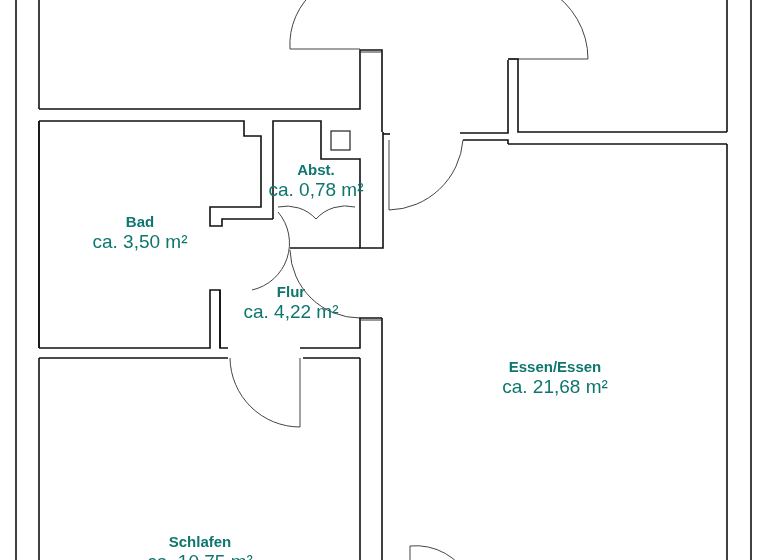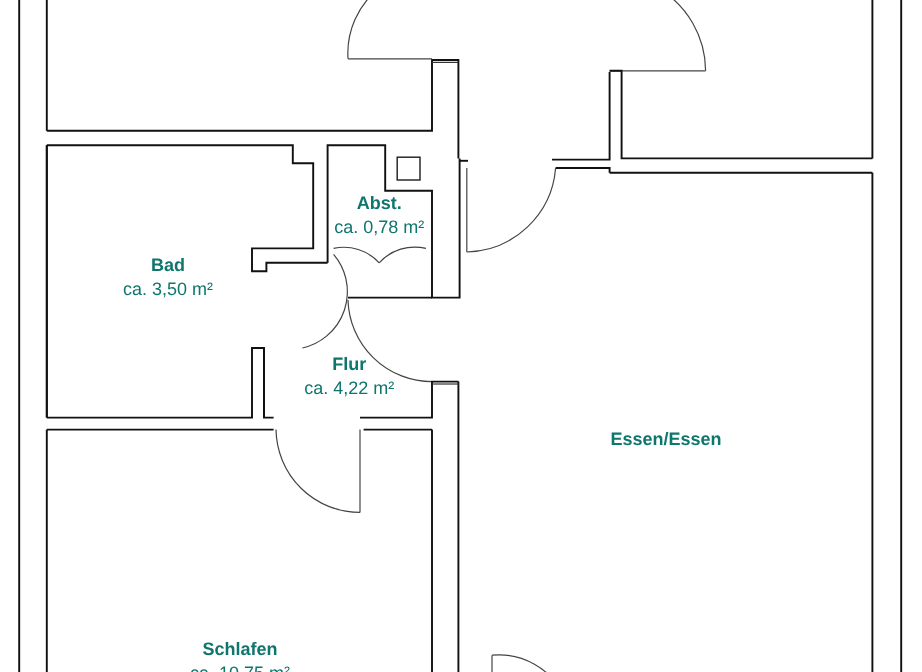--- a/index.html
+++ b/index.html
@@ -4,21 +4,21 @@
 <style>
   html, body { margin: 0; padding: 0; background: #ffffff; }
   body { width: 768px; height: 560px; overflow: hidden; position: relative; font-family: "Liberation Sans", sans-serif; }
   #plan { position: absolute; left: 0; top: 0; width: 768px; height: 560px; }
   .wall { fill: none; stroke: #111111; stroke-width: 1.6; }
   .wall-thin { fill: none; stroke: #222222; stroke-width: 1.2; }
   .door { fill: none; stroke: #444444; stroke-width: 1; }
   .jamb { fill: #ffffff; stroke: #333333; stroke-width: 1; }
   .label { position: absolute; text-align: center; color: #0f766e; white-space: nowrap; transform: translateX(-50%); line-height: 20px; }
   .label .name { font-weight: bold; font-size: 15px; display: block; }
-  .label .area { font-size: 15px; display: block; }
+  .label .area { font-size: 19px; display: block; }
 </style>
 </head>
 <body>
 
 <svg id="plan" viewBox="0 0 768 560" xmlns="http://www.w3.org/2000/svg">
 
   <g>
     <line class="wall" x1="16" y1="0" x2="16" y2="560"></line>
     <line class="wall" x1="39" y1="0" x2="39" y2="109"></line>
     <line class="wall" x1="39" y1="121" x2="39" y2="348"></line>
@@ -97,23 +97,24 @@
 </svg>
 
 <div class="label" style="left:140px; top:212px;">
   <span class="name">Bad</span>
   <span class="area">ca. 3,50 m²</span>
 </div>
 <div class="label" style="left:316px; top:160px;">
   <span class="name">Abst.</span>
   <span class="area">ca. 0,78 m²</span>
 </div>
-<div class="label" style="left:291px; top:294px;">
+<div class="label" style="left:291px; top:282px;">
   <span class="name">Flur</span>
   <span class="area">ca. 4,22 m²</span>
 </div>
 <div class="label" style="left:555px; top:357px;">
   <span class="name">Essen/Essen</span>
+  <span class="area">ca. 21,68 m²</span>
 </div>
 <div class="label" style="left:200px; top:532px;">
   <span class="name">Schlafen</span>
   <span class="area">ca. 10,75 m²</span>
 </div>
 
 </body></html>

